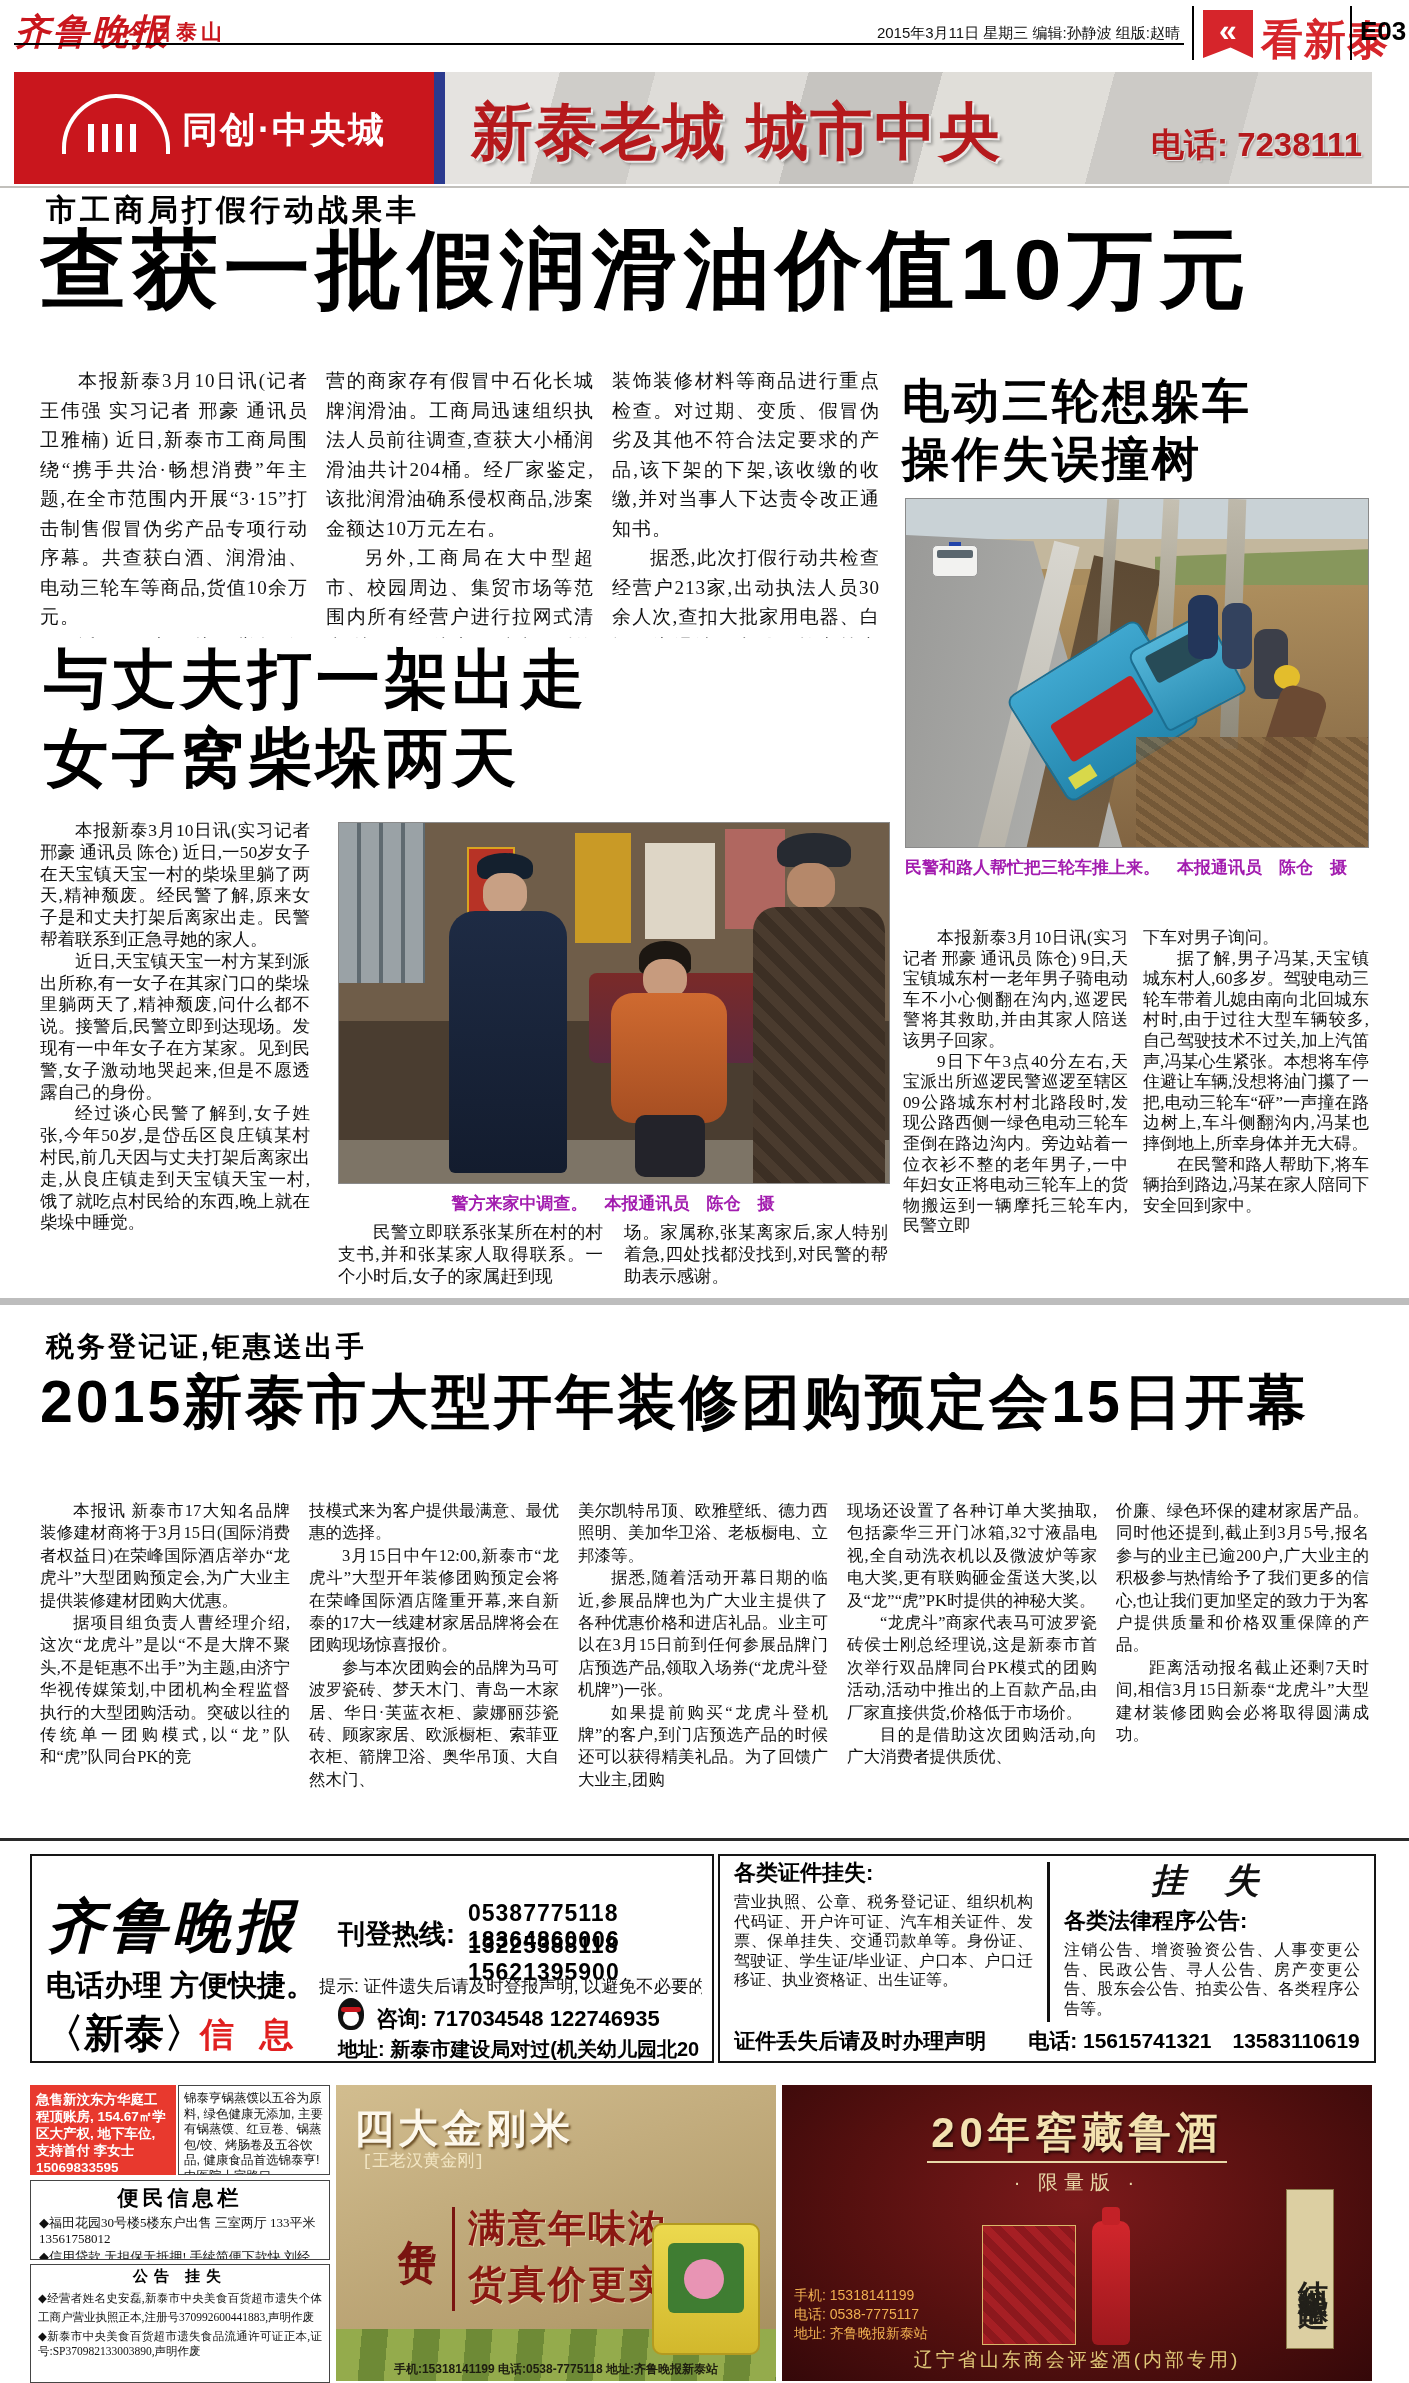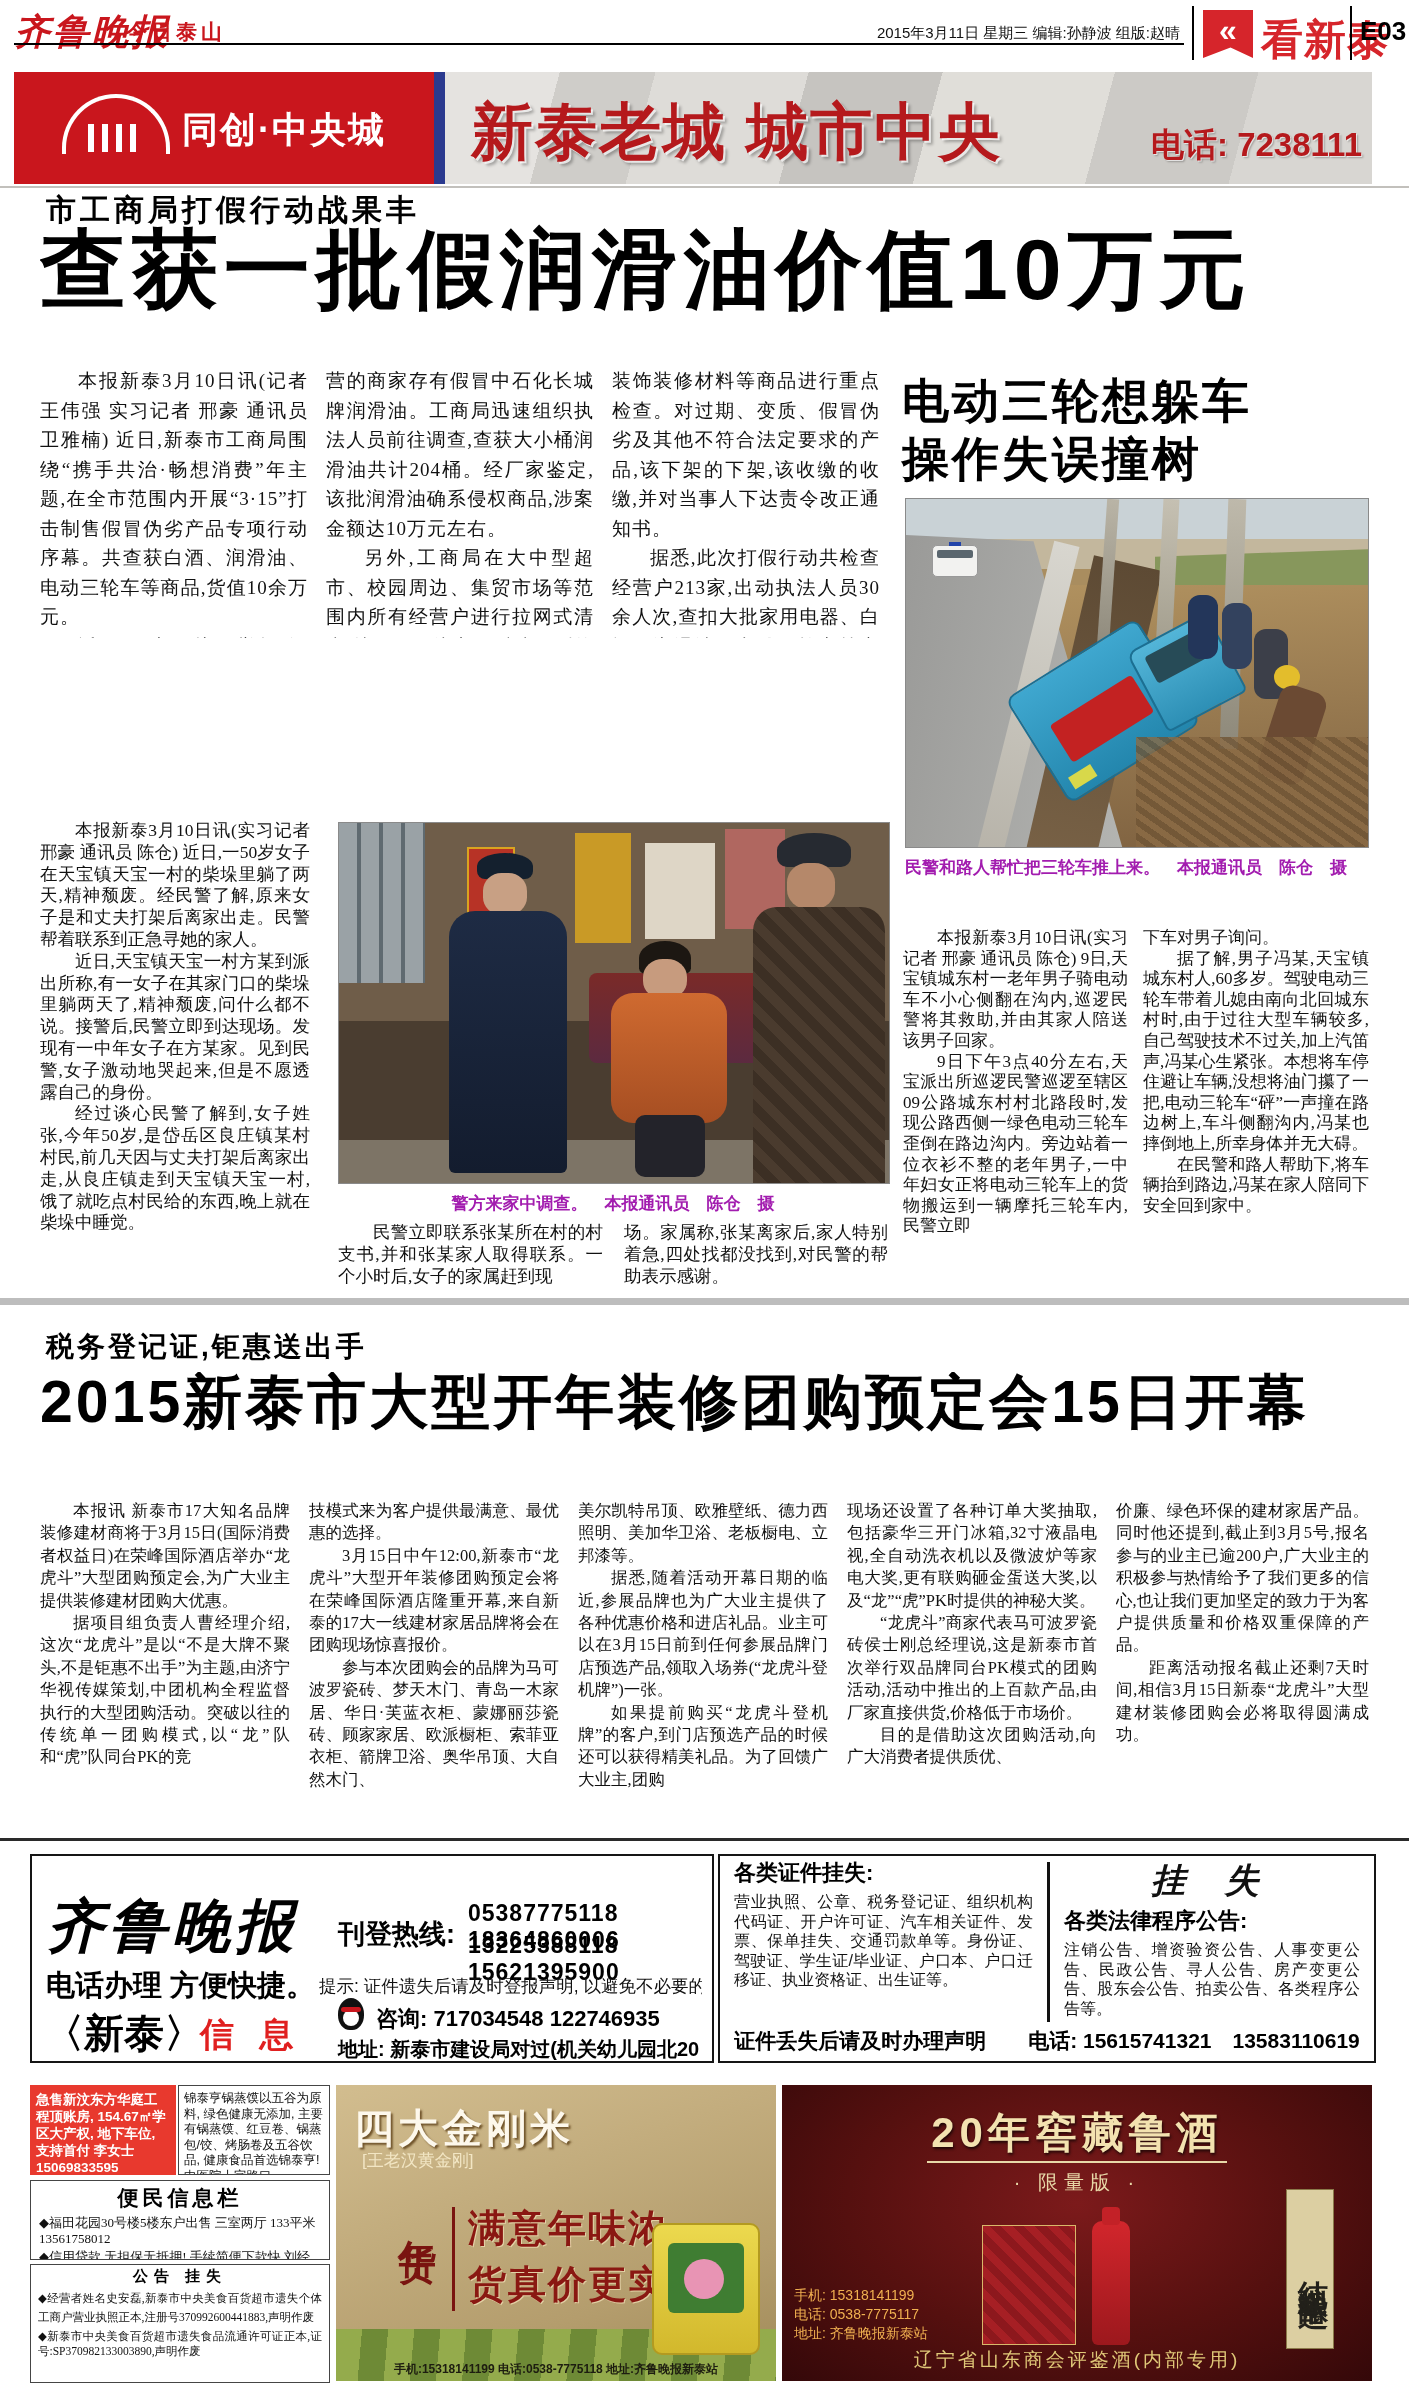--- a/index.html
+++ b/index.html
@@ -112,20 +112,24 @@
   <div class="abs body-col a3col" style="left:903px;top:928px;width:225px;height:356px;">
     <p>本报新泰3月10日讯(实习记者 邢豪 通讯员 陈仓) 9日,天宝镇城东村一老年男子骑电动车不小心侧翻在沟内,巡逻民警将其救助,并由其家人陪送该男子回家。</p>
     <p>9日下午3点40分左右,天宝派出所巡逻民警巡逻至辖区09公路城东村村北路段时,发现公路西侧一绿色电动三轮车歪倒在路边沟内。旁边站着一位衣衫不整的老年男子,一中年妇女正将电动三轮车上的货物搬运到一辆摩托三轮车内,民警立即</p>
   </div>
   <div class="abs body-col a3col" style="left:1143px;top:928px;width:226px;height:356px;">
     <p class="cont">下车对男子询问。</p>
     <p>据了解,男子冯某,天宝镇城东村人,60多岁。驾驶电动三轮车带着儿媳由南向北回城东村时,由于过往大型车辆较多,自己驾驶技术不过关,加上汽笛声,冯某心生紧张。本想将车停住避让车辆,没想将油门攥了一把,电动三轮车“砰”一声撞在路边树上,车斗侧翻沟内,冯某也摔倒地上,所幸身体并无大碍。</p>
     <p>在民警和路人帮助下,将车辆抬到路边,冯某在家人陪同下安全回到家中。</p>
   </div>
 
+  <div class="abs hd" style="left:44px;top:640px;font-size:64px;line-height:79px;letter-spacing:4px;">
+    <div>与丈夫打一架出走</div>
+    <div>女子窝柴垛两天</div>
+  </div>
 
   <div class="abs body-col a2col" style="left:40px;top:820px;width:270px;height:462px;">
     <p>本报新泰3月10日讯(实习记者 邢豪 通讯员 陈仓) 近日,一50岁女子在天宝镇天宝一村的柴垛里躺了两天,精神颓废。经民警了解,原来女子是和丈夫打架后离家出走。民警帮着联系到正急寻她的家人。</p>
     <p>近日,天宝镇天宝一村方某到派出所称,有一女子在其家门口的柴垛里躺两天了,精神颓废,问什么都不说。接警后,民警立即到达现场。发现有一中年女子在方某家。见到民警,女子激动地哭起来,但是不愿透露自己的身份。</p>
     <p>经过谈心民警了解到,女子姓张,今年50岁,是岱岳区良庄镇某村村民,前几天因与丈夫打架后离家出走,从良庄镇走到天宝镇天宝一村,饿了就吃点村民给的东西,晚上就在柴垛中睡觉。</p>
   </div>
 
   <div class="abs" style="left:338px;top:822px;width:550px;height:360px;overflow:hidden;border:1px solid #8a8a8a;
               background:linear-gradient(#6f5d49 0 55%,#4a3d30 55% 88%,#7d7466 88%);">
     <div class="abs" style="left:0;top:0;width:86px;height:160px;background:repeating-linear-gradient(90deg,#9aa2a6 0 18px,#5f6a70 18px 22px);"></div>
@@ -235,21 +239,21 @@
   <div class="abs smbox" style="left:30px;top:2264px;width:298px;height:117px;overflow:hidden;">
     <div class="hd" style="text-align:center;font-size:15px;font-weight:700;margin-top:2px;letter-spacing:6px;">公告  挂失</div>
     <div style="font-size:11.5px;line-height:19px;margin:3px 7px 0 7px;text-align:justify;word-break:break-all;">◆经营者姓名史安磊,新泰市中央美食百货超市遗失个体工商户营业执照正本,注册号370992600441883,声明作废</div>
     <div style="font-size:11.5px;line-height:14.5px;margin:2px 7px 0 7px;text-align:justify;word-break:break-all;">◆新泰市中央美食百货超市遗失食品流通许可证正本,证号:SP370982133003890,声明作废</div>
   </div>
 
   <div class="abs" style="left:336px;top:2085px;width:440px;height:296px;overflow:hidden;
               background:linear-gradient(160deg,#d2bd8f,#b49d6d 70%,#a08a58);">
     <div class="abs hd" style="left:18px;top:16px;font-size:40px;color:#fdf8ec;letter-spacing:4px;
                 text-shadow:2px 2px 2px rgba(90,60,20,.8);">四大金刚米</div>
-    <div class="abs" style="left:26px;top:64px;font-size:17px;color:#f2e6c4;font-family:Liberation Sans, sans-serif;">[王老汉黄金刚]</div>
+    <div class="abs" style="left:26px;top:64px;font-size:17px;color:#f2e6c4;font-family:Liberation Mono, monospace;">[王老汉黄金刚]</div>
     <div class="abs" style="left:60px;top:118px;width:300px;height:120px;">
       <div class="abs hd" style="left:0;top:6px;width:44px;font-size:38px;line-height:46px;color:#7a1410;
                   writing-mode:vertical-rl;letter-spacing:6px;">年货</div>
       <div class="abs" style="left:56px;top:4px;width:3px;height:104px;background:#7a1410;"></div>
       <div class="abs hd" style="left:72px;top:0;font-size:38px;color:#8a1812;letter-spacing:2px;
                   text-shadow:1px 1px 0 rgba(255,240,200,.6);">满意年味浓</div>
       <div class="abs hd" style="left:72px;top:56px;font-size:38px;color:#8a1812;letter-spacing:2px;
                   text-shadow:1px 1px 0 rgba(255,240,200,.6);">货真价更实</div>
     </div>
     <div class="abs" style="left:0;bottom:0;width:100%;height:52px;

